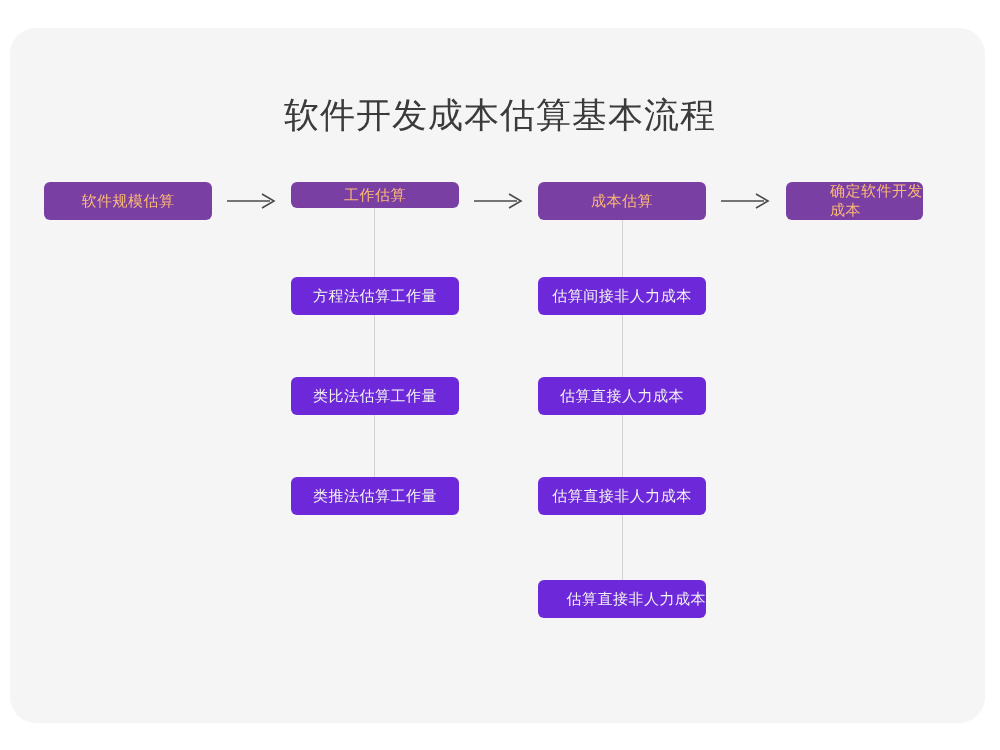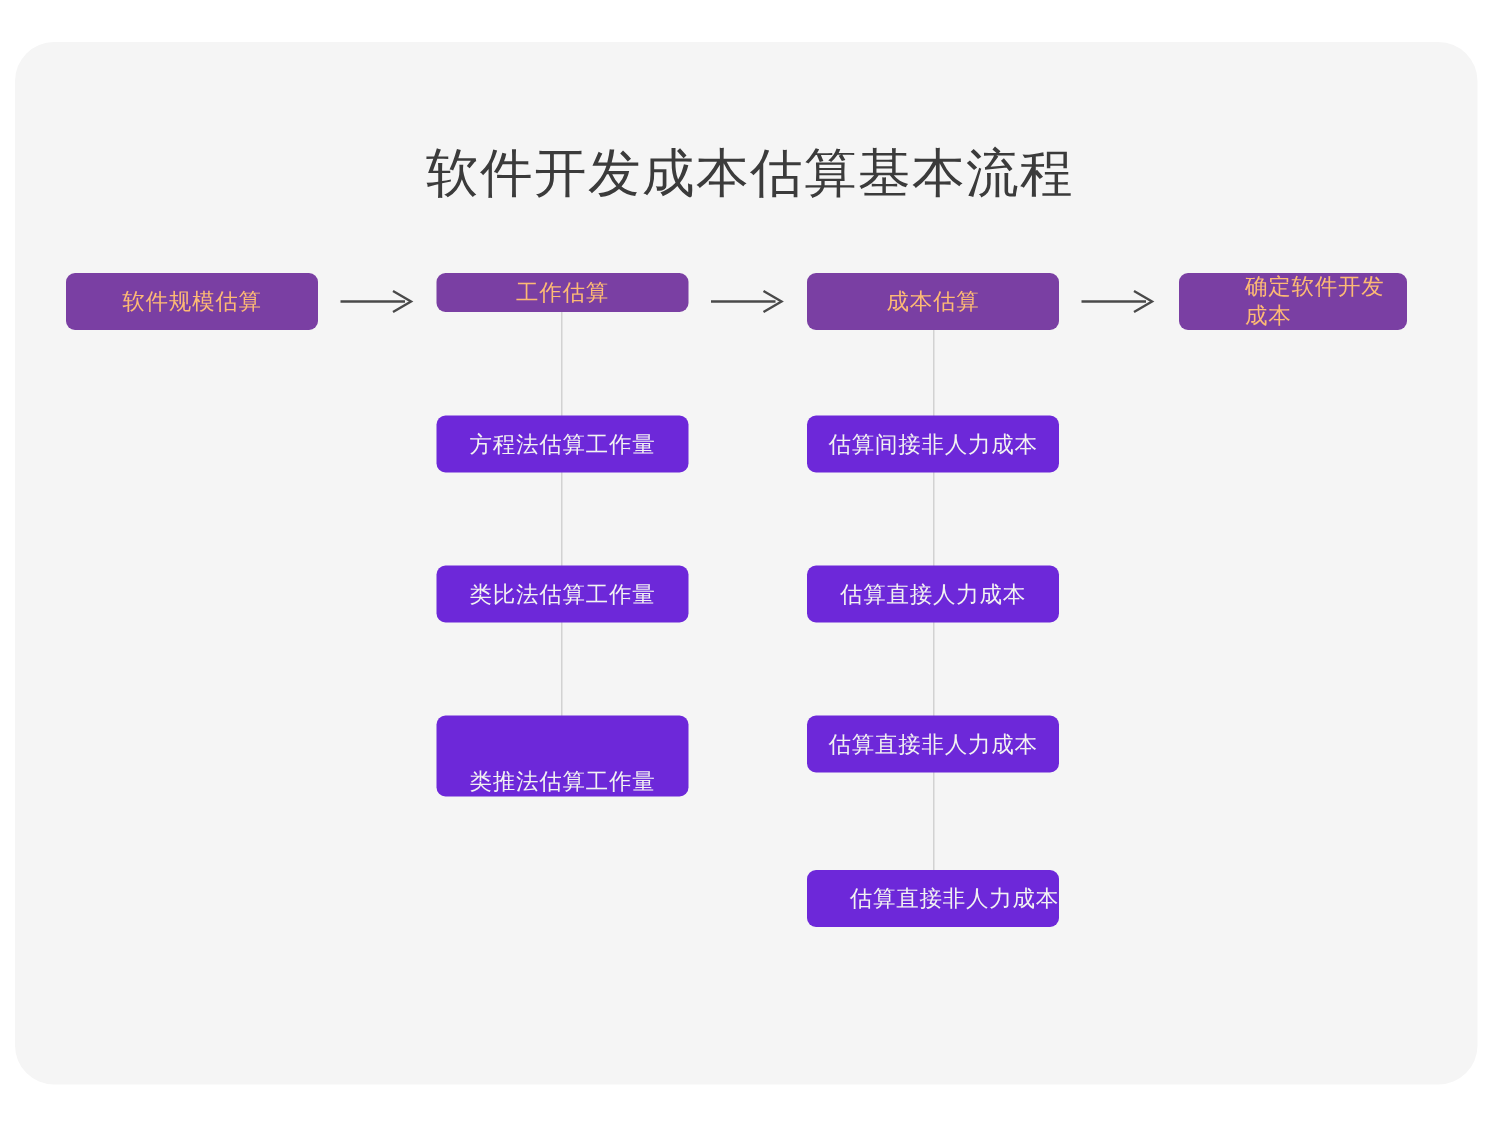--- a/index.html
+++ b/index.html
@@ -117,33 +117,33 @@
     <span>成本估算</span>
   </div>
 
   <div class="arrow" style="left:716px; top:186px; width:60px;">
     <svg width="52" height="16" viewBox="0 0 52 16" aria-hidden="true">
       <line x1="1" y1="8" x2="44" y2="8" stroke="#4a4a4a" stroke-width="1.6"></line>
       <polyline points="36,1 48,8 36,15" fill="none" stroke="#4a4a4a" stroke-width="1.6"></polyline>
     </svg>
   </div>
 
-  <div class="node primary" style="left:786px; top:182px; width:152px; height:38px;padding-left:44px;">
+  <div class="node primary" style="left:786px; top:182px; width:137px; height:38px;padding-left:44px;">
     <span>确定软件开发成本</span>
   </div>
 
   <div class="node secondary" style="left:291px; top:277px; width:168px; height:38px;">
     <span>方程法估算工作量</span>
   </div>
 
   <div class="node secondary" style="left:291px; top:377px; width:168px; height:38px;">
     <span>类比法估算工作量</span>
   </div>
 
-  <div class="node secondary" style="left:291px; top:477px; width:168px; height:54px;align-items:flex-end;">
+  <div class="node secondary" style="left:291px; top:477px; width:168px; height:38px;">
     <span>类推法估算工作量</span>
   </div>
 
   <div class="node secondary" style="left:538px; top:277px; width:168px; height:38px;">
     <span>估算间接非人力成本</span>
   </div>
 
   <div class="node secondary" style="left:538px; top:377px; width:168px; height:38px;">
     <span>估算直接人力成本</span>
   </div>

